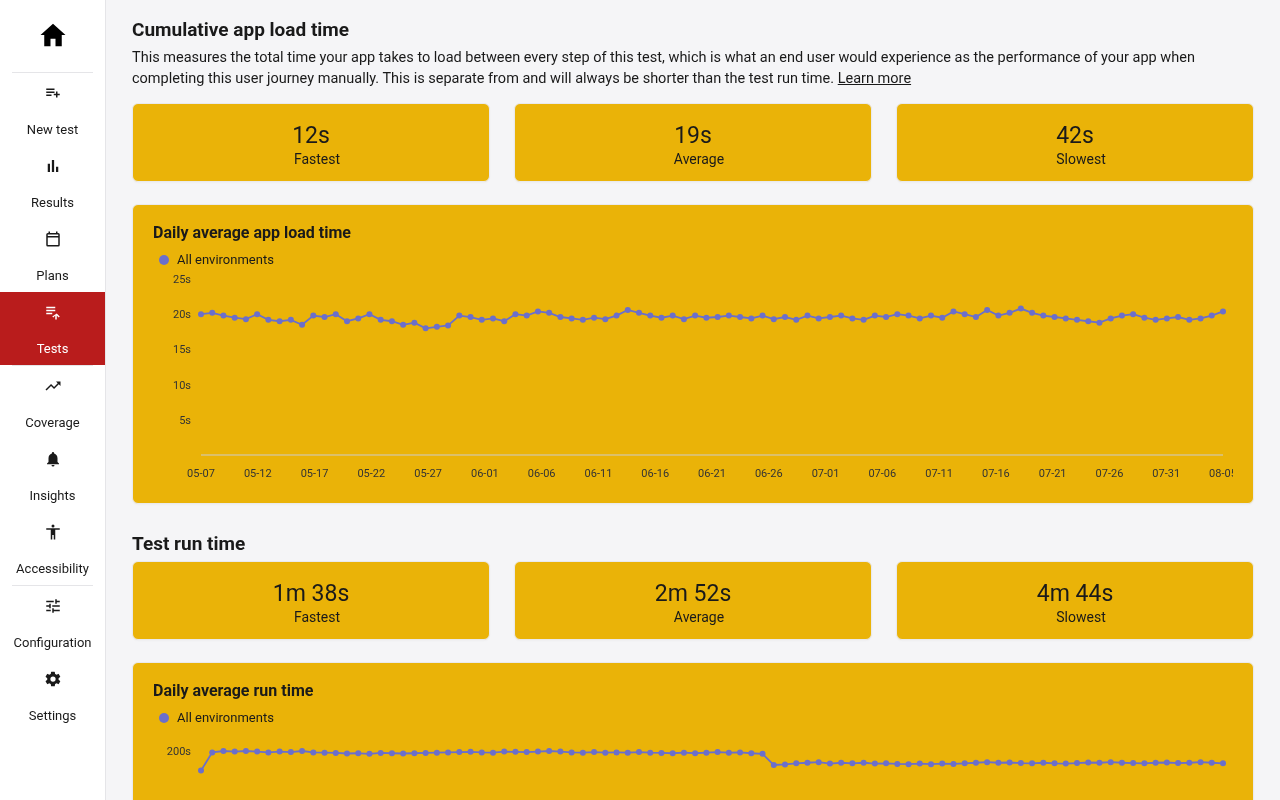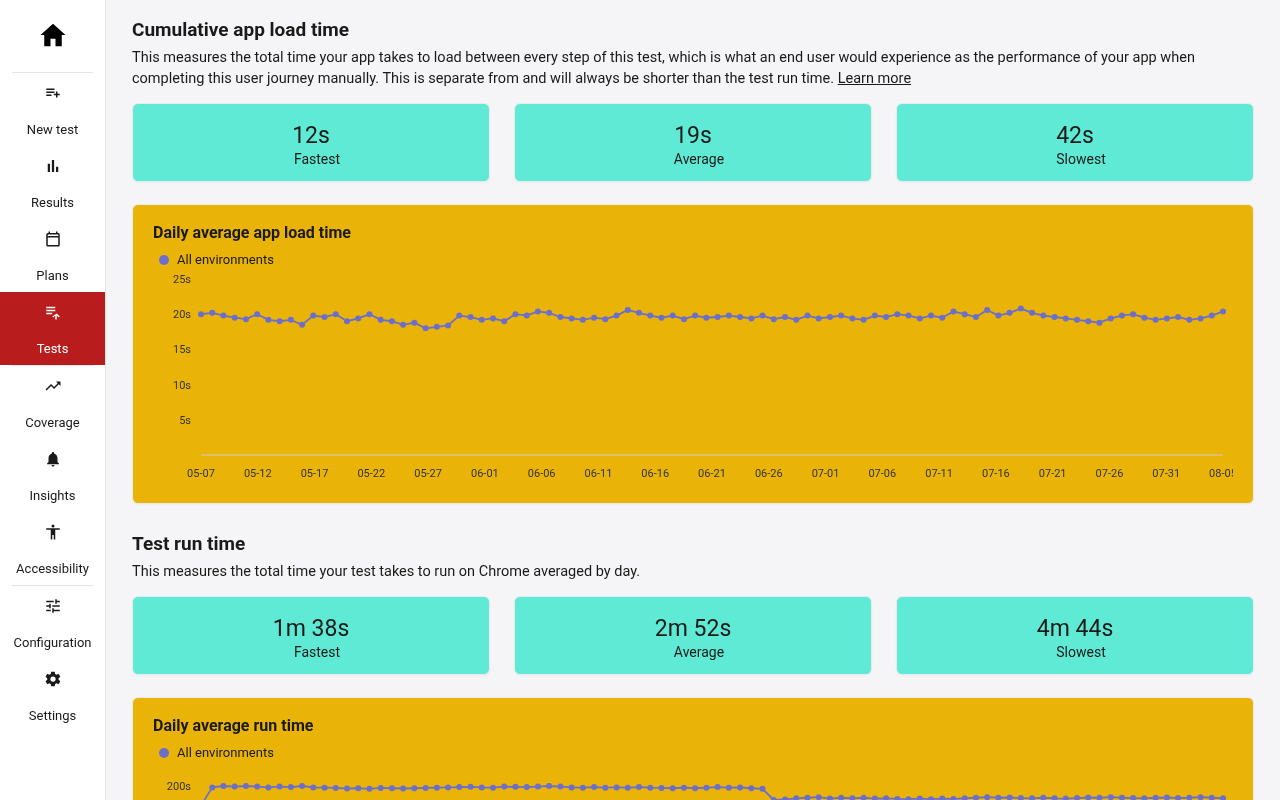--- a/index.html
+++ b/index.html
@@ -12,21 +12,21 @@
 .divider { height: 1px; background: #e5e5e8; margin: 0 12px; }
 .nav-item { display: flex; flex-direction: column; align-items: center; justify-content: center; gap: 18px; padding: 9px 0; font-size: 13px; color: #1a1a1a; cursor: pointer; }
 .nav-item.active { background: #b91c1c; color: #fff; }
 .nav-item .icon { height: 22px; display:flex; align-items:center; justify-content:center; }
 .nav-item svg { width: 18px; height: 18px; fill: currentColor; }
 
 h2.section-title { font-size: 19px; font-weight: 700; margin-bottom: 6px; }
 .desc { font-size: 14.5px; line-height: 1.45; color: #1a1a1a; margin-bottom: 14px; max-width: 1120px; }
 .desc a { color: #1a1a1a; text-decoration: underline; cursor: pointer; }
 .stats-row { display: flex; gap: 24px; margin-bottom: 22px; }
-.stat-card { flex: 1; background: #5eead4; border: 1px solid #eaeaec; border-radius: 6px; padding: 18px 0 14px 0; display:flex; flex-direction:column; align-items:center; box-shadow: 0 1px 2px rgba(0,0,0,0.03); }
+.stat-card { flex: 1; background: #eab308; border: 1px solid #eaeaec; border-radius: 6px; padding: 18px 0 14px 0; display:flex; flex-direction:column; align-items:center; box-shadow: 0 1px 2px rgba(0,0,0,0.03); }
 .stat-value { font-size: 23px; font-weight: 400; }
 .stat-label { font-size: 14px; margin-top: 2px; margin-left: 12px; }
 .chart-card { background: #eab308; border: 1px solid #eaeaec; border-radius: 6px; padding: 18px 20px 20px 20px; margin-bottom: 28px; box-shadow: 0 1px 2px rgba(0,0,0,0.03); }
 .chart-title { font-size: 16px; font-weight: 700; margin-bottom: 10px; }
 .legend { display:flex; align-items:center; gap:8px; font-size: 13px; margin-left: 6px; margin-bottom: 6px; }
 .legend-dot { width:10px; height:10px; border-radius:50%; background:#6b6fcb; display:inline-block; }
 svg.chart { display:block; }
 .ytick, .xtick { font-size: 11px; fill: #333; }
 .axis-line { stroke: #ccc; stroke-width:1; }
 .data-line { stroke: #6b6fcb; stroke-width:1.8; fill:none; }
@@ -267,23 +267,20 @@
           <circle cx="1013.8461538461538" cy="45.424000000000014" r="3" class="data-point"></circle>
           <circle cx="1025.076923076923" cy="44.01599999999999" r="3" class="data-point"></circle>
           <circle cx="1036.3076923076924" cy="46.831999999999994" r="3" class="data-point"></circle>
           <circle cx="1047.5384615384614" cy="45.424000000000014" r="3" class="data-point"></circle>
           <circle cx="1058.769230769231" cy="42.60799999999999" r="3" class="data-point"></circle>
           <circle cx="1070" cy="38.38400000000001" r="3" class="data-point"></circle>
         </svg>
     </div>
 
     <h2 class="section-title">Test run time</h2>
-    <p class="desc">
-      <span>This measures the total time your test takes to run on Chrome averaged by day.</span>
-    </p>
 
     <div class="stats-row">
       <div class="stat-card">
         <div class="stat-value">1m 38s</div>
         <div class="stat-label">Fastest</div>
       </div>
       <div class="stat-card">
         <div class="stat-value">2m 52s</div>
         <div class="stat-label">Average</div>
       </div>

